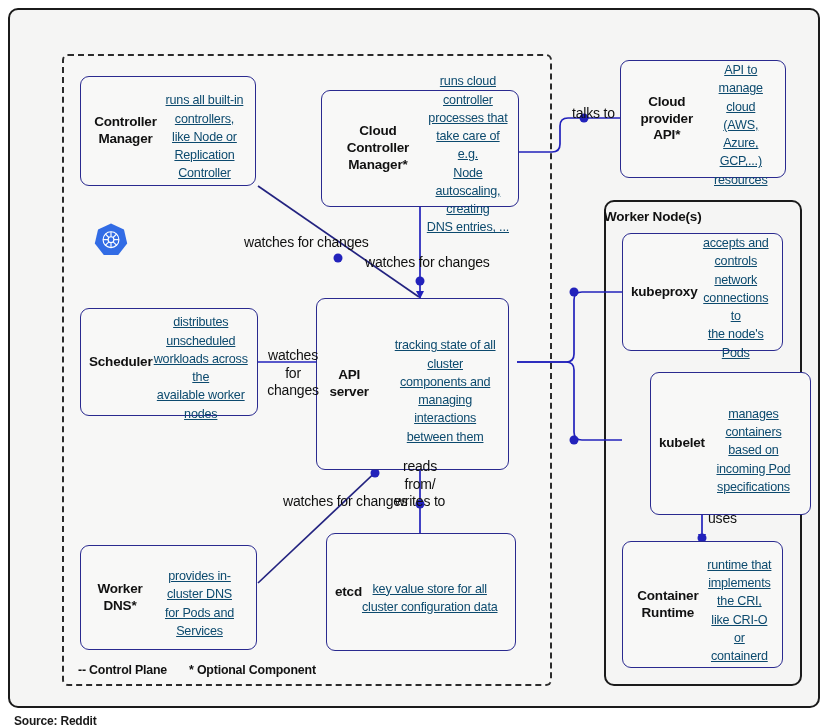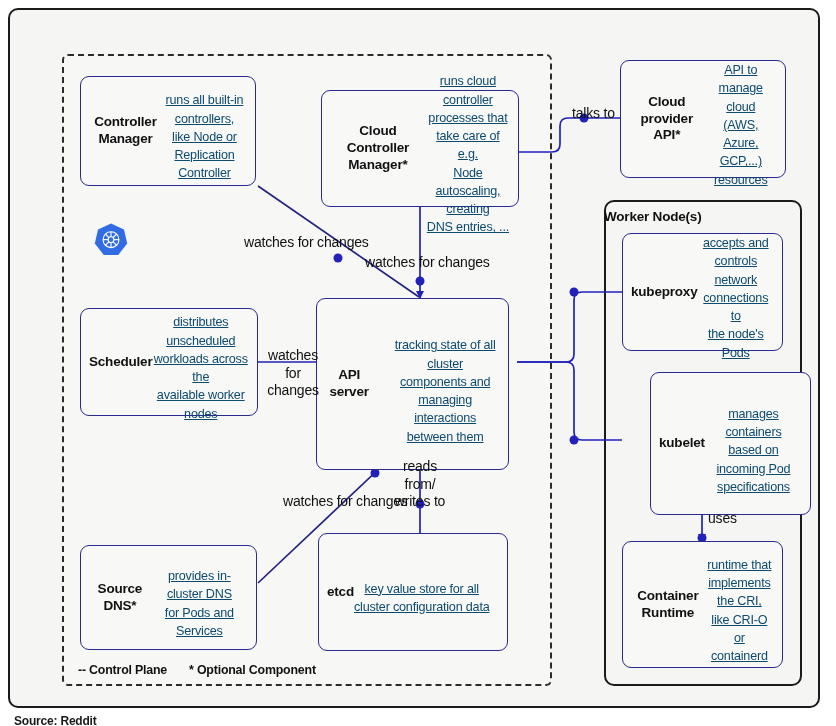--- a/index.html
+++ b/index.html
@@ -234,26 +234,26 @@
   </div>
 
   <div class="node" style="left:316px; top:298px; width:193px; height:172px;gap:17px;">
     <div class="title">API server</div>
     <div class="desc gap-lg">tracking state of all cluster
 components and managing
 interactions between them</div>
   </div>
 
   <div class="node" style="left:80px; top:545px; width:177px; height:105px;">
-    <div class="title">Source DNS*</div>
+    <div class="title">Worker DNS*</div>
     <div class="desc gap-md">provides in-cluster DNS
 for Pods and Services</div>
   </div>
 
-  <div class="node" style="left:318px; top:533px; width:190px; height:118px;">
+  <div class="node" style="left:326px; top:533px; width:190px; height:118px;">
     <div class="title">etcd</div>
     <div class="desc gap-md">key value store for all
 cluster configuration data</div>
   </div>
 
   <div id="worker-node-title">Worker Node(s)</div>
 
   <div class="node" style="left:622px; top:233px; width:161px; height:118px;">
     <div class="title">kubeproxy</div>
     <div class="desc gap-md">accepts and controls

